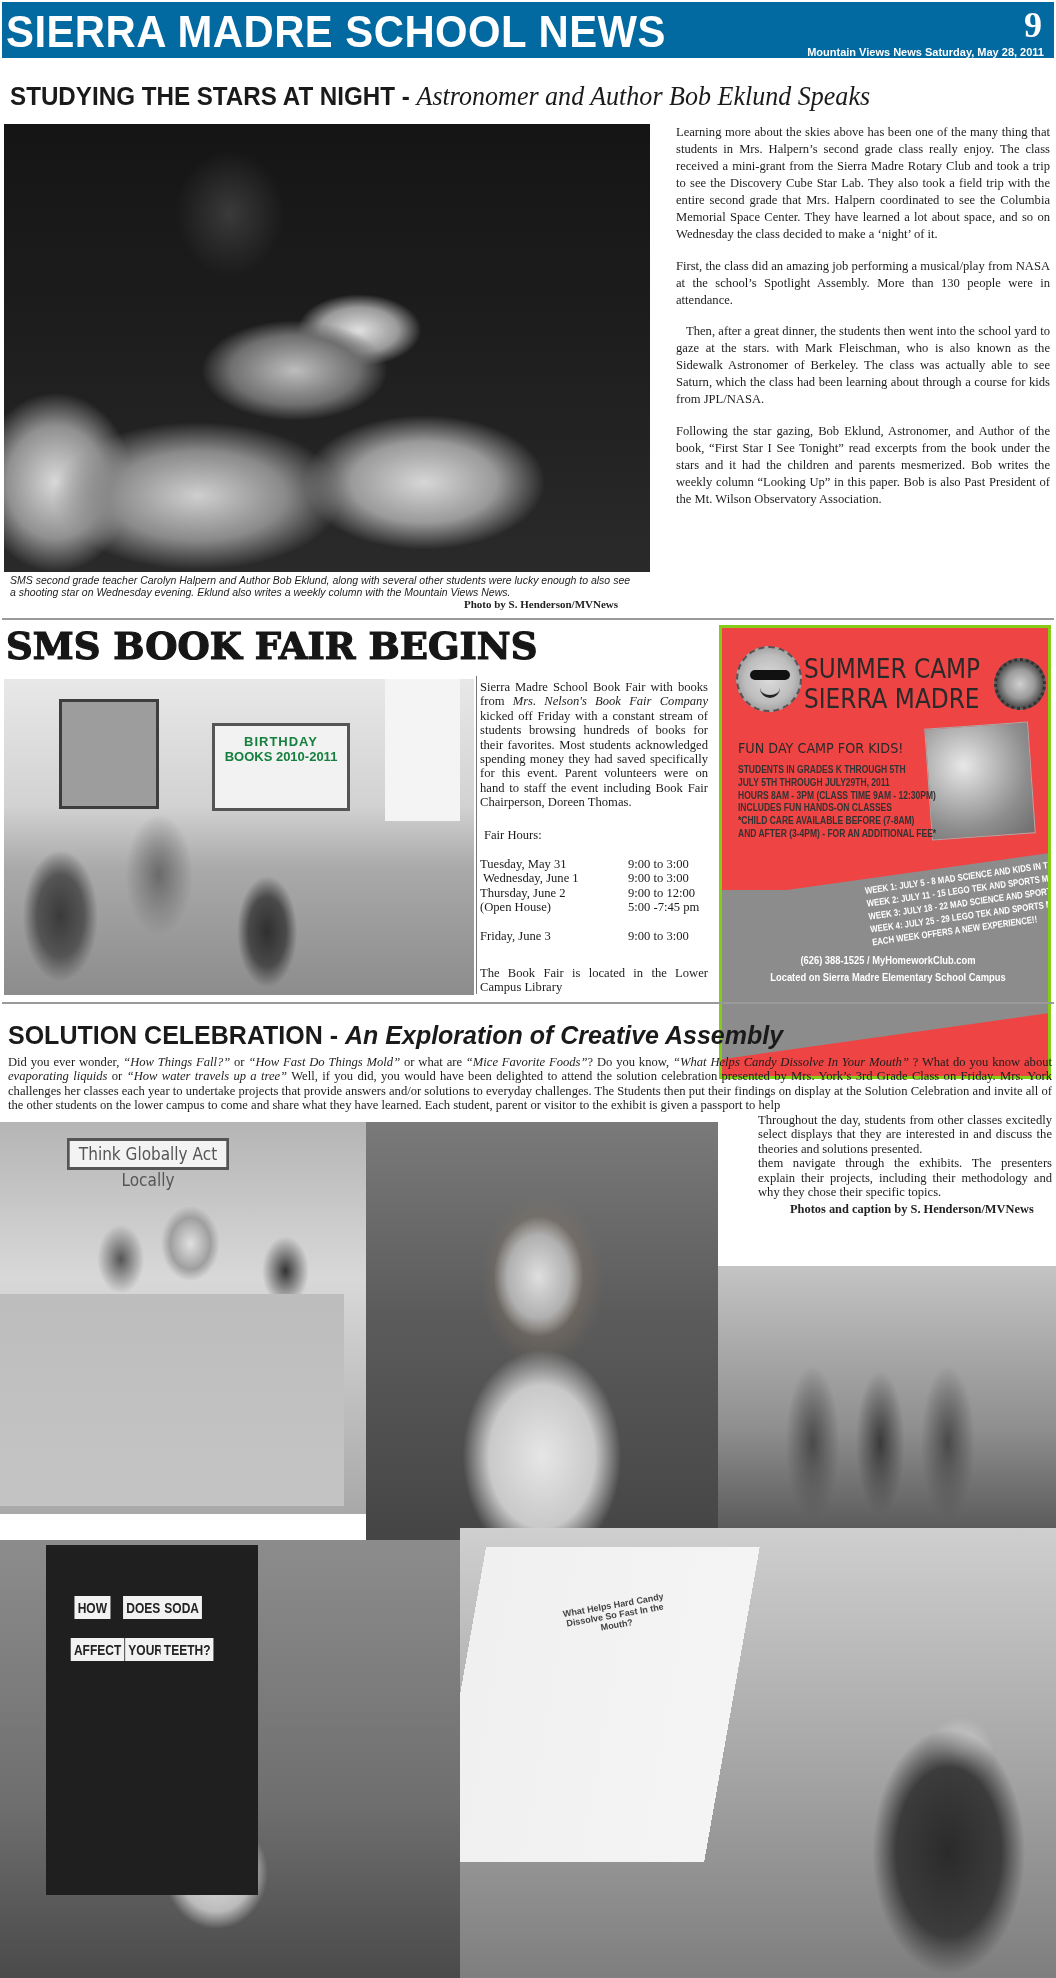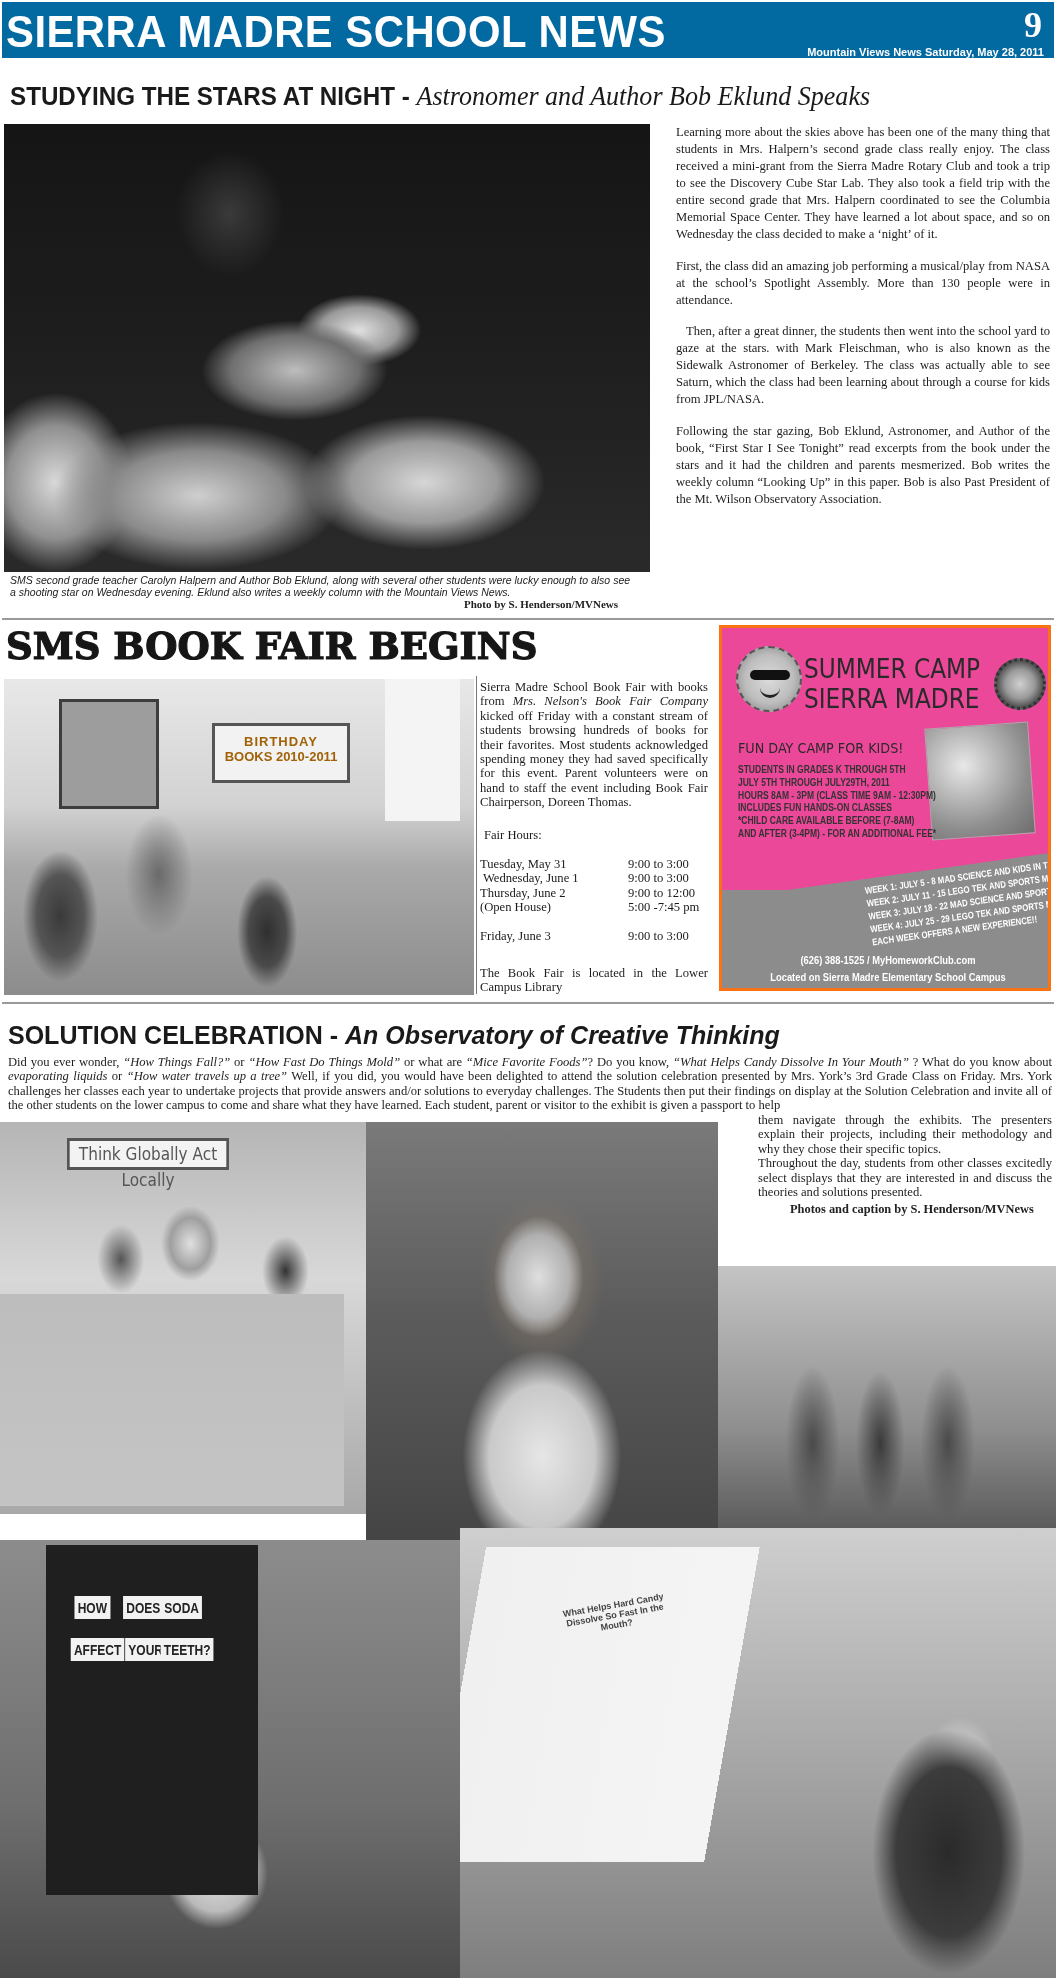--- a/index.html
+++ b/index.html
@@ -41,34 +41,34 @@
 
   
   .bookfair-headline { position: absolute; left: 6px; top: 624px; font-family: "DejaVu Serif", serif; font-weight: bold; font-size: 37px; letter-spacing: 0px; white-space: nowrap; transform: scaleX(1.0); color: #161616; -webkit-text-stroke: 1.2px #161616; }
   .photo-bookfair { left: 4px; top: 679px; width: 470px; height: 316px;
     background:
       linear-gradient(90deg, transparent 81%, #f4f4f4 81%, #f4f4f4 97%, transparent 97%) top/100% 45% no-repeat,
       radial-gradient(ellipse 10% 26% at 12% 75%, #3a3a3a 0%, #555 50%, transparent 80%),
       radial-gradient(ellipse 8% 22% at 56% 80%, #2f2f2f 0%, #4a4a4a 50%, transparent 80%),
       radial-gradient(ellipse 9% 24% at 33% 62%, #6a6a6a 0%, transparent 80%),
       linear-gradient(180deg, #e8e8e8 0%, #d2d2d2 40%, #a9a9a9 60%, #8c8c8c 100%); }
-  .bb-sign { position: absolute; left: 208px; top: 44px; width: 138px; height: 60px; background: #f2f2f2; border: 3px solid #555; font-family: "Liberation Sans", sans-serif; font-weight: bold; color: #a16207; text-align: center; }
+  .bb-sign { position: absolute; left: 208px; top: 44px; width: 138px; height: 88px; background: #f2f2f2; border: 3px solid #555; font-family: "Liberation Sans", sans-serif; font-weight: bold; color: #15803d; text-align: center; }
   .bb-sign .l1 { font-size: 13px; margin-top: 8px; letter-spacing: 1px; }
   .bb-sign .l2 { font-size: 13px; }
   .bb-map { position: absolute; left: 55px; top: 20px; width: 100px; height: 110px; background: #9d9d9d; border: 3px solid #3d3d3d; }
   .bookfair-text { left: 480px; top: 680px; width: 228px; font-size: 12.6px; line-height: 14.4px; }
   .hours-label { position: absolute; left: 484px; top: 828px; font-size: 12.6px; text-align: right; }
   .hours-table { position: absolute; left: 480px; top: 857px; font-size: 12.6px; line-height: 14.4px; border-collapse: collapse; }
   .hours-table td { padding: 0; vertical-align: top; }
   .hours-table td.day { width: 148px; }
   .hours-table tr.gap td { height: 14.4px; }
   .bookfair-location { left: 480px; top: 966px; width: 228px; font-size: 12.6px; line-height: 14.4px; }
 
   
-  .ad { position: absolute; left: 719px; top: 625px; width: 332px; height: 366px; border: 3px solid #f97316; background: #ec4899; overflow: hidden; }
+  .ad { position: absolute; left: 719px; top: 625px; width: 332px; height: 454px; border: 3px solid #84cc16; background: #ef4444; overflow: hidden; }
   .ad .ad-band { position: absolute; left: -10px; top: 222px; width: 360px; height: 160px; background: #8c8c8c; transform: skewY(-8deg); transform-origin: right top; }
   .ad .ad-band2 { position: absolute; left: 0; top: 262px; width: 332px; height: 110px; background: #8c8c8c; }
   .ad .sun { position: absolute; left: 14px; top: 18px; width: 66px; height: 66px; border-radius: 50%; background: radial-gradient(circle, #dcdcdc 0%, #bdbdbd 55%, #7a7a7a 100%); border: 2px dashed #555; }
   .ad .sun .glasses { position: absolute; left: 12px; top: 22px; width: 40px; height: 10px; background: #111; border-radius: 5px; }
   .ad .sun .mouth { position: absolute; left: 22px; top: 40px; width: 20px; height: 10px; border-bottom: 3px solid #222; border-radius: 0 0 12px 12px; }
   .ad .title { position: absolute; left: 82px; top: 26px; font-family: "DejaVu Sans", sans-serif; font-size: 27px; line-height: 30px; color: #2a2a2a; transform: scaleX(0.86); transform-origin: left top; white-space: nowrap; }
   .ad .seal { position: absolute; left: 272px; top: 30px; width: 52px; height: 52px; border-radius: 50%; background: radial-gradient(circle, #d0d0d0 0%, #999 45%, #555 70%, #333 100%); border: 3px dotted #333; }
   .ad .kids-photo { position: absolute; left: 206px; top: 97px; width: 104px; height: 112px; transform: rotate(-4deg); background: radial-gradient(circle at 35% 35%, #e8e8e8 0%, #b7b7b7 35%, #8e8e8e 65%, #6d6d6d 100%); border: 1px solid #aaa; }
   .ad .subtitle { position: absolute; left: 16px; top: 112px; font-family: "DejaVu Sans", sans-serif; font-size: 14.5px; color: #2a2a2a; white-space: nowrap; transform: scaleX(0.88); transform-origin: left top; }
   .ad .details { position: absolute; left: 16px; top: 136px; font-family: "Liberation Sans", sans-serif; font-weight: bold; font-size: 10px; line-height: 12.8px; color: #333; white-space: nowrap; transform: scaleX(0.85); transform-origin: left top; }
@@ -223,28 +223,28 @@
     <div>EACH WEEK OFFERS A NEW EXPERIENCE!!</div>
   </div>
   <div class="contact" style="top:326px;">(626) 388-1525 / MyHomeworkClub.com</div>
   <div class="contact" style="top:343px;">Located on Sierra Madre Elementary School Campus</div>
 </aside>
 
 <div class="rule" style="left:2px; top:1002px; width:1052px;"></div>
 
 <section>
   <h1 class="solution-headline">
-    <span class="hl-sans">SOLUTION CELEBRATION - </span><span class="hl-si">An Observatory of Creative Thinking</span>
+    <span class="hl-sans">SOLUTION CELEBRATION - </span><span class="hl-si">An Exploration of Creative Assembly</span>
   </h1>
   <div class="col-text solution-text">
     <span>Did you ever wonder, </span><i>“How Things Fall?”</i><span> or </span><i>“How Fast Do Things Mold”</i><span> or what are </span><i>“Mice Favorite Foods”</i><span>?  Do you know, </span><i>“What Helps Candy Dissolve In Your Mouth”</i><span> ?  What do you know about </span><i>evaporating liquids</i><span>  or </span><i>“How water travels up a tree”</i><span>  Well, if you did, you would have been delighted to attend the solution celebration presented by Mrs. York’s 3rd Grade Class on Friday.  Mrs. York challenges her classes each year to undertake projects that provide answers and/or solutions to everyday challenges.  The Students then put their findings on display at the Solution Celebration and invite all of the other students on the lower campus to come and share what they have learned.  Each student, parent or visitor to the exhibit is given a passport to help</span>
   </div>
   <div class="col-text solution-text2">
+    <div>Throughout the day, students from other classes excitedly select displays that they are interested in and discuss the theories and solutions presented.</div>
     <div>them navigate through the exhibits.  The presenters explain their projects, including their methodology and why they chose their specific topics.</div>
-    <div>Throughout the day, students from other classes excitedly select displays that they are interested in and discuss the theories and solutions presented.</div>
   </div>
   <div class="credit-serif solution-credit">Photos and caption by S. Henderson/MVNews</div>
 
   <div class="photo photo-board">
     <div class="tg-banner">Think Globally Act Locally</div>
   </div>
   <div class="photo photo-glasses-girl"></div>
   <div class="photo photo-three-kids"></div>
   <div class="photo photo-soda">
     <div class="soda-words" style="left:70px; top:56px;">HOW</div>

